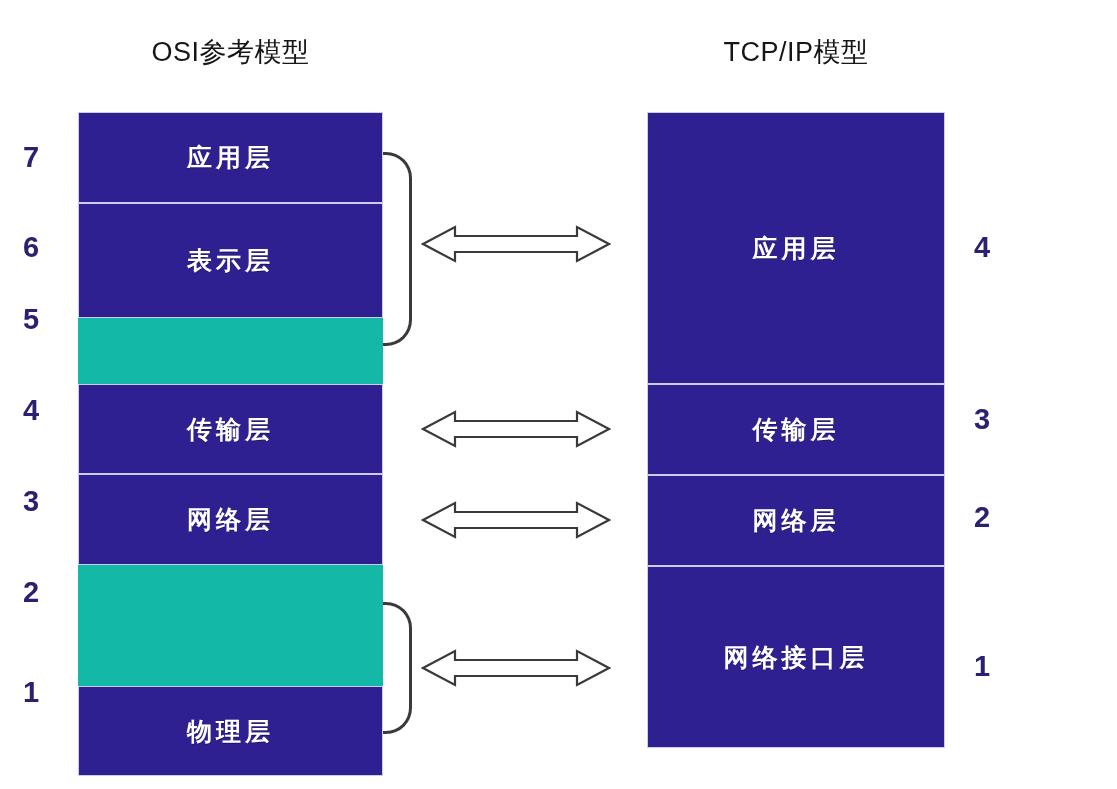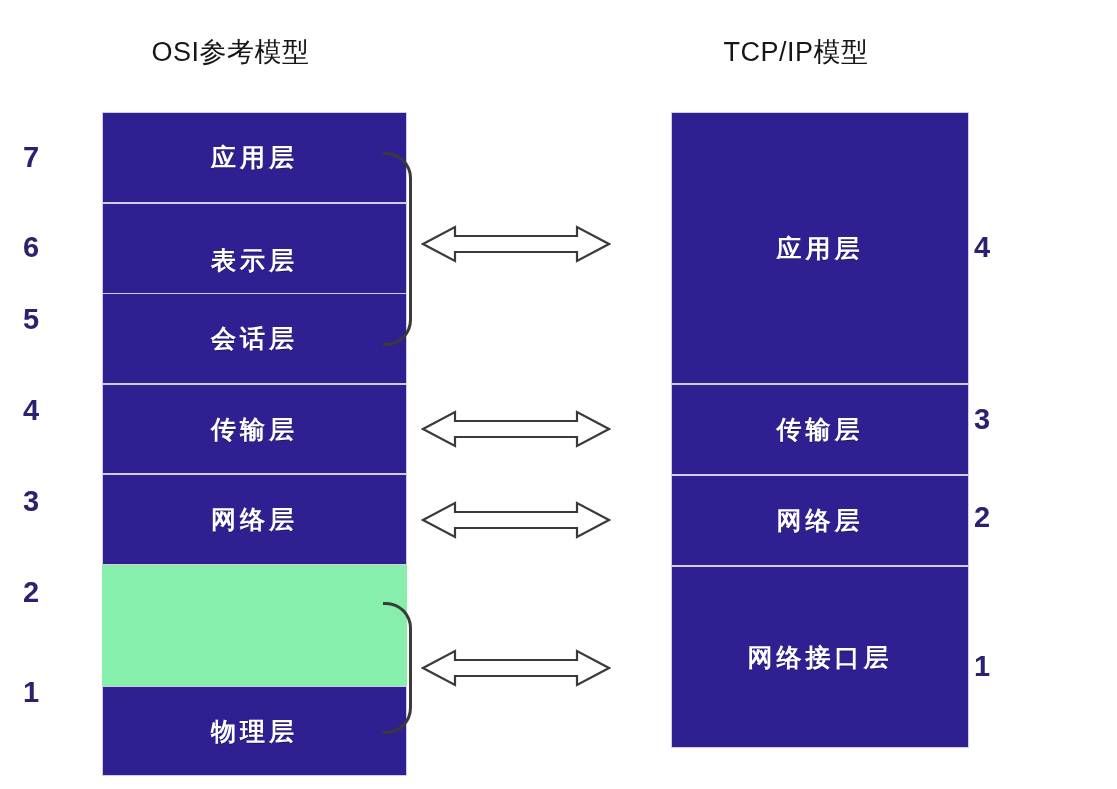--- a/index.html
+++ b/index.html
@@ -20,23 +20,22 @@
     letter-spacing:.5px;
     white-space:nowrap;
     text-align:center;
   }
   #title-osi{left:78px;width:305px;top:34px;}
   #title-tcp{left:647px;width:298px;top:34px;}
 
   
   .stack{
     position:absolute;
-    background:#86efac;
+    background:#14b8a6;
     box-sizing:border-box;
-    margin-left:24px;
   }
   #osi-stack{left:78px;top:112px;width:305px;height:633px;}
   #tcp-stack{left:647px;top:112px;width:298px;height:636px;}
 
   .layer{
     position:absolute;
     left:0;right:0;
     background:#2f2092;
     box-sizing:border-box;
     border:1px solid #cfcbe8;
@@ -90,23 +89,20 @@
   <div class="col-title" id="title-tcp">TCP/IP模型</div>
 
   <div class="col-title" id="title-osi">OSI参考模型</div>
 
   <div class="stack" id="osi-stack">
     <div class="layer" style="top:0px;height:91px;">
         <span class="layer-label">应用层</span>
       </div>
     <div class="layer" style="top:91px;height:115px;">
         <span class="layer-label">表示层</span>
-      </div>
-    <div class="layer" style="top:181px;height:91px;">
-        <span class="layer-label">会话层</span>
       </div>
     <div class="layer" style="top:272px;height:90px;">
         <span class="layer-label">传输层</span>
       </div>
     <div class="layer" style="top:362px;height:91px;">
         <span class="layer-label">网络层</span>
       </div>
     <div class="layer" style="top:574px;height:90px;">
         <span class="layer-label">物理层</span>
       </div>

